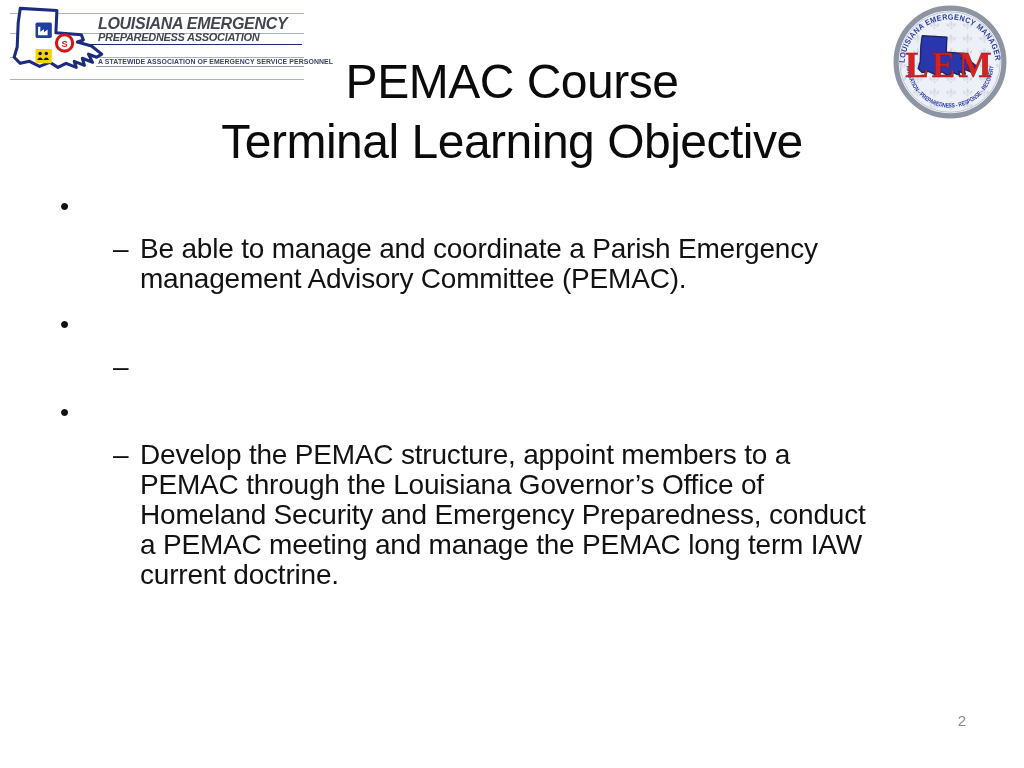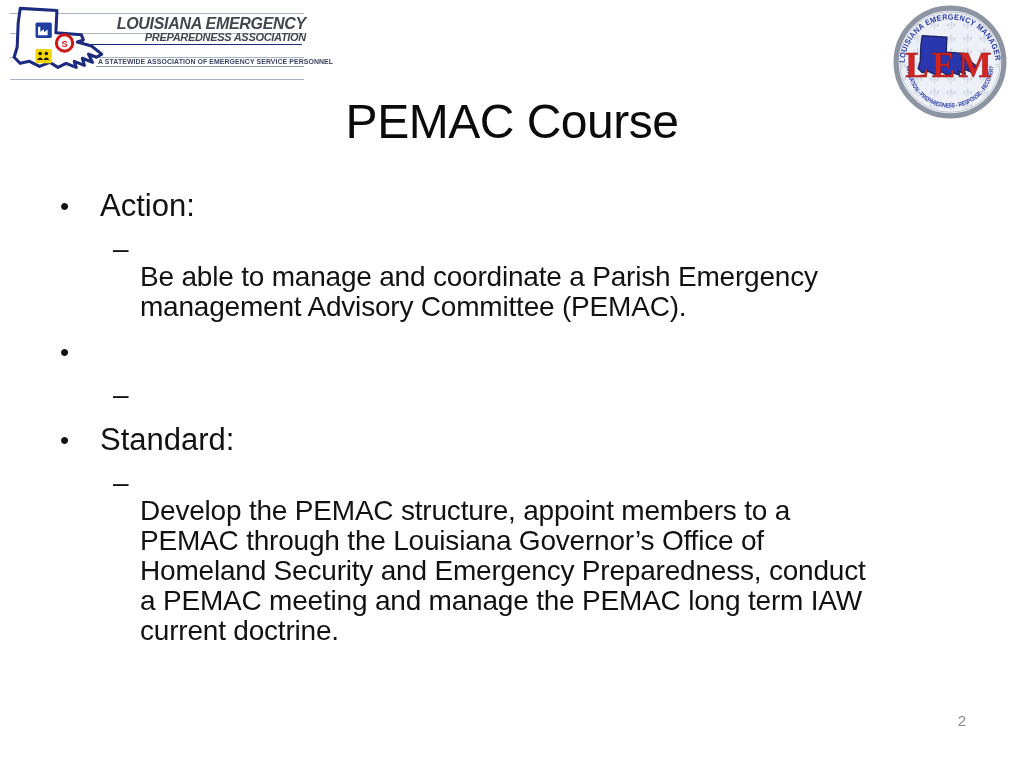--- a/index.html
+++ b/index.html
@@ -8,40 +8,40 @@
     overflow:hidden;font-family:"Liberation Sans",sans-serif;
   }
   
   .lepa{position:absolute;left:6px;top:4px;width:300px;height:84px;}
   .rule{position:absolute;left:4px;width:294px;height:0;border-top:1px solid #a9b2c2;}
   .rule.r1{top:9px}.rule.r2{top:29px}.rule.r3{top:53px}.rule.r4{top:75px}
   .rule.r5{top:62px;left:90px;width:208px;border-top:1px solid #8e9ab0;}
   .pointer-line{position:absolute;left:64px;top:40px;width:232px;height:0;border-top:1.5px solid #1c2b7d;}
   .lepa svg.state{position:absolute;left:0;top:0;}
   .lepa .t1,.lepa .t2,.lepa .t3{
-    position:absolute;left:92px;width:208px;text-align:right;
+    position:absolute;left:92px;width:208px;text-align:left;
     color:#43464f;font-style:italic;font-weight:bold;letter-spacing:-0.3px;white-space:nowrap;
   }
   .lepa .t1{top:12px;font-size:16px;line-height:16px;}
   .lepa .t2{top:25px;font-size:11px;line-height:17px;}
   .lepa .t3{top:54px;font-size:6.9px;line-height:7px;font-style:normal;color:#3c4366;letter-spacing:0.1px;}
   
   .lem{position:absolute;left:893px;top:5px;}
   
   .title{
     position:absolute;left:0;top:52px;width:1024px;text-align:center;
-    color:#0b0b0b;font-size:48px;line-height:60px;letter-spacing:-0.5px;margin-top:40px;
+    color:#0b0b0b;font-size:48px;line-height:60px;letter-spacing:-0.5px;
   }
   
   .content{position:absolute;left:60px;top:176px;width:935px;color:#121212;}
   .li1{display:flex;font-size:31px;line-height:36px;margin:12px 0 10px 0;}
   .li1 .mk1{width:40px;flex:0 0 40px;font-size:26px;}
   .li2{display:flex;font-size:28px;line-height:30px;margin:0 0 4px 53px;letter-spacing:-0.2px;}
   .li2 .mk2{width:27px;flex:0 0 27px;}
-  .li2 .txt{white-space:pre-line;margin-top:28px;}
+  .li2 .txt{white-space:pre-line;}
   
   .pagenum{position:absolute;right:58px;top:712px;font-size:15px;color:#8b8b8b;}
 </style>
 </head>
 <body>
 
 <div class="slide">
 
   <div class="lepa">
     <div class="rule r1"></div>
@@ -103,41 +103,40 @@
       <textPath href="#arcBottom" startOffset="2" textLength="128" lengthAdjust="spacingAndGlyphs">MITIGATION - PREPAREDNESS - RESPONSE - RECOVERY</textPath>
     </text>
     <g transform="translate(19,27) scale(0.66)">
       <path d="M14,4 L50,6 L49,28 L74,30 L76,35 L70,37 L84,41 L94,49 L89,52 L81,49 L85,57 L75,53 L77,60 L67,56 L69,62 L59,58 L51,62 L43,57 L33,61 L23,56 L14,58 L8,52 L11,42 L12,18 Z" fill="#2936ad" stroke="#1c2560" stroke-width="2" stroke-linejoin="round"></path>
     </g>
     <text x="55" y="69" text-anchor="middle" font-size="34" font-weight="bold" font-family="Liberation Serif, serif" fill="#d32322" stroke="#8c1414" stroke-width="0.4" letter-spacing="3">LEM</text>
   </svg>
 
   <div class="title">
     <div>PEMAC Course</div>
+    <div>Terminal Learning Objective</div>
   </div>
 
   <div class="content">
       <div class="li1">
         <span class="mk1">•</span>
-        <span>Action:</span>
       </div>
       <div class="li2">
         <span class="mk2">–</span>
         <div class="txt">Be able to manage and coordinate a Parish Emergency
 management Advisory Committee (PEMAC).</div>
       </div>
       <div class="li1">
         <span class="mk1">•</span>
       </div>
       <div class="li2">
         <span class="mk2">–</span>
       </div>
       <div class="li1">
         <span class="mk1">•</span>
-        <span>Standard:</span>
       </div>
       <div class="li2">
         <span class="mk2">–</span>
         <div class="txt">Develop the PEMAC structure, appoint members to a
 PEMAC through the Louisiana Governor’s Office of
 Homeland Security and Emergency Preparedness, conduct
 a PEMAC meeting and manage the PEMAC long term IAW
 current doctrine.</div>
       </div>
     </div>

